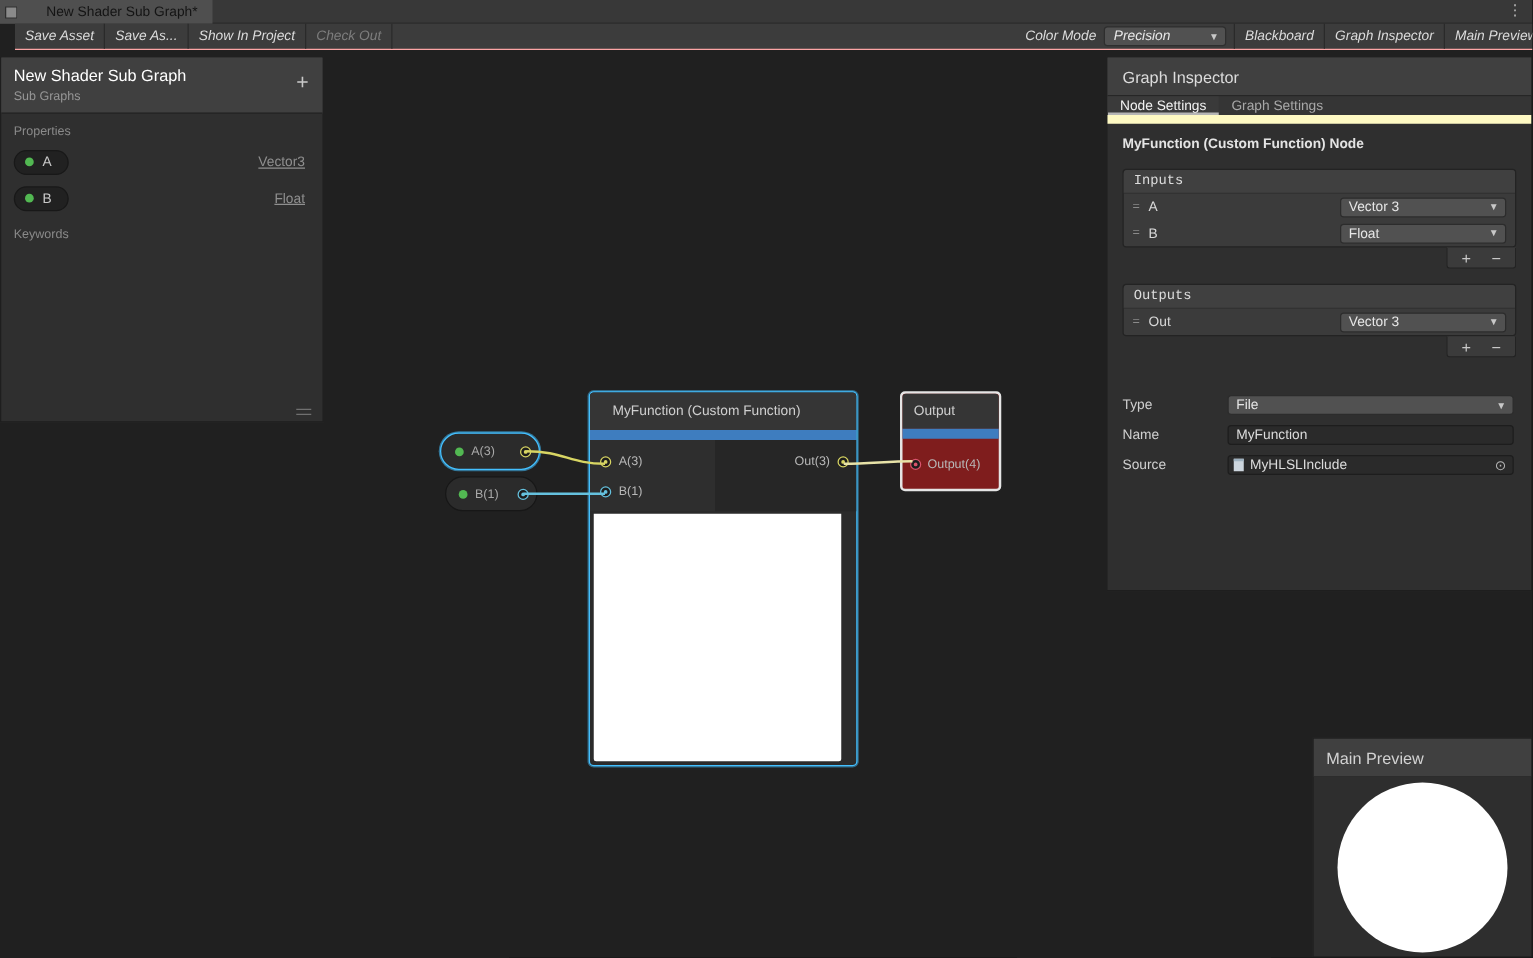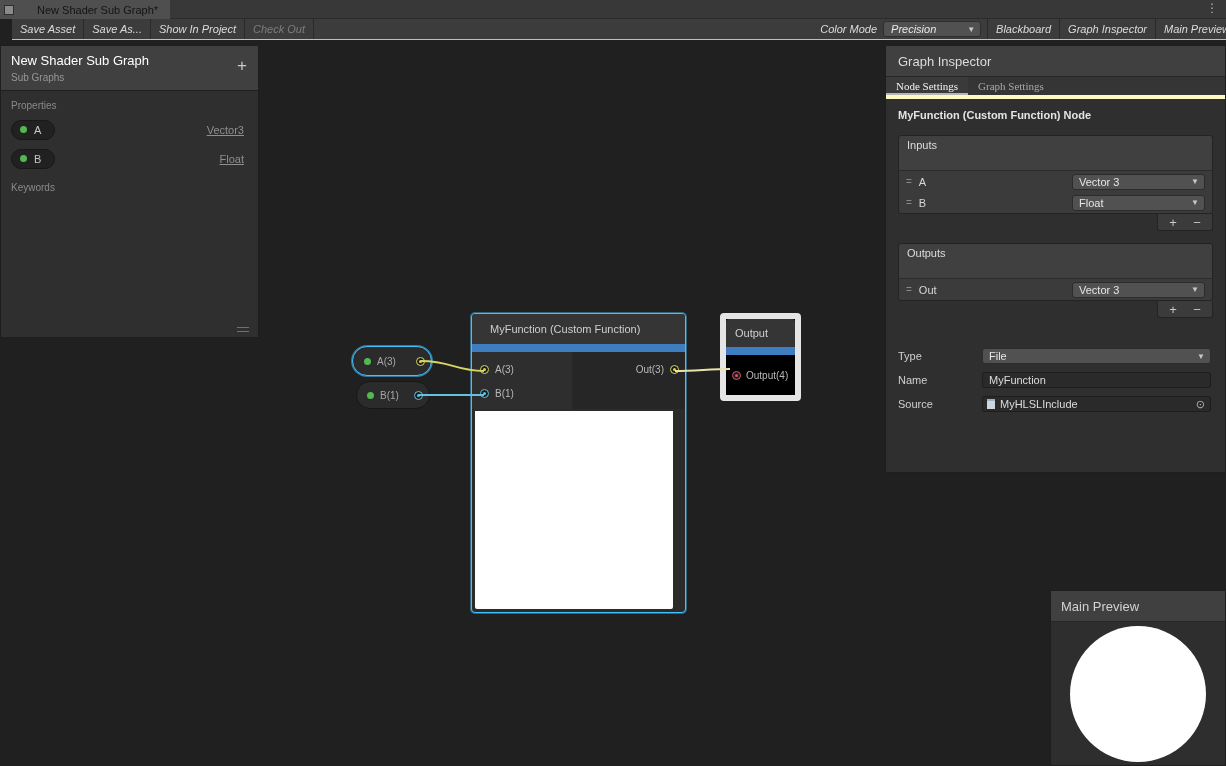--- a/index.html
+++ b/index.html
@@ -57,46 +57,46 @@
   .node-title { height:30px; line-height:30px; padding:0 18px; background:#353535; color:#cfcfcf; font-size:11px; border-radius:3px 3px 0 0; white-space:nowrap; overflow:hidden; }
   .node-strip { height:8px; background:#3E7DBF; }
   .fn-ports { display:flex; height:57px; }
   .fn-in { width:100px; background:#2e2e2e; padding-top:5px; }
   .fn-out { flex:1; background:#262626; padding-top:5px; display:flex; flex-direction:column; align-items:flex-end; }
   .port-row { display:flex; align-items:center; gap:6px; height:24px; padding-left:8px; font-size:10px; color:#b8b8b8; }
   .port-row.out { padding-left:0; padding-right:6px; }
   .fn-preview { margin:2px 12px 3px 3px; height:198px; background:#ffffff; border-radius:0 0 2px 2px; }
 
   
-  .out-node { position:absolute; left:720px; top:313px; width:81px; background:#000000; border:6px solid #e5e5e5; border-radius:4px; z-index:2; cursor:move; }
+  .out-node { position:absolute; left:720px; top:313px; width:81px; background:#7f1d1d; border:2px solid #e5e5e5; border-radius:4px; z-index:2; cursor:move; }
   .out-node .node-title { height:28px; line-height:28px; padding:0 9px; }
   .out-port-row { height:40px; display:flex; align-items:center; gap:5px; padding-left:6px; font-size:10px; color:#b8b8b8; }
 
   
   .panel { position:absolute; background:rgba(47,47,47,.97); border:1px solid #1e1e1e; z-index:10; }
   #blackboard { left:0; top:45px; width:259px; height:293px; }
   .bb-header { background:#404040; padding:7px 10px 7px; border-bottom:1px solid #1f1f1f; position:relative; }
   .bb-title { font-size:13px; color:#ffffff; }
   .bb-sub { font-size:10px; color:#969696; margin-top:4px; }
   .bb-add { position:absolute; right:11px; top:11px; color:#c8c8c8; font-size:17px; line-height:17px; cursor:pointer; }
   .bb-section { font-size:10px; color:#8a8a8a; padding:9px 10px 4px; }
   .bb-row { height:29px; display:flex; align-items:center; padding:0 14px 0 10px; }
   .bb-pill { display:inline-flex; align-items:center; gap:7px; background:#212121; border:1px solid #181818; border-radius:11px; padding:3px 13px 3px 8px; font-size:11px; color:#c8c8c8; cursor:pointer; }
   .bb-type { margin-left:auto; font-size:11px; color:#8f8f8f;text-decoration:underline; }
   .bb-resize { position:absolute; right:9px; bottom:5px; width:12px; height:5px; border-top:1px solid #707070; border-bottom:1px solid #707070; cursor:nwse-resize; }
 
   
   #inspector { left:885px; top:45px; width:341px; height:428px; font-size:11px; }
   .gi-header { height:31px; background:#404040; display:flex; align-items:center; padding:0 12px; font-size:13px; color:#dcdcdc; border-bottom:1px solid #262626; }
-  .gi-tabs { height:22px; background:#353535; display:flex; border-bottom:4px solid #fef9c3;font-family:Liberation Serif, serif; }
+  .gi-tabs { height:22px; background:#353535; display:flex; border-bottom:7px solid #fef9c3; }
   .gi-tab { padding:0 10px; display:flex; align-items:center; color:#a8a8a8; cursor:pointer; }
   .gi-tab.active { color:#f2f2f2; box-shadow:inset 0 -2px 0 #b5b5b5; background:#3a3a3a; }
   .gi-node-heading { padding:10px 12px 2px; font-weight:bold; color:#e4e4e4; font-size:11px; }
   .gi-box { margin:12px 12px 0; background:#3b3b3b; border:1px solid #232323; border-radius:3px; }
-  .gi-box-header { background:#404040; padding:2px 8px; height:35px; line-height:15px; border-bottom:1px solid #2c2c2c; color:#dcdcdc; border-radius:3px 3px 0 0; }
+  .gi-box-header { background:#404040; padding:2px 8px; height:19px; line-height:15px; border-bottom:1px solid #2c2c2c; color:#dcdcdc; border-radius:3px 3px 0 0;font-family:Liberation Mono, monospace; }
   .gi-row { display:flex; align-items:center; height:21px; padding:0 7px; gap:7px; }
   .gi-handle { color:#8a8a8a; font-size:10px; cursor:grab; }
   .gi-row-name { flex:1; color:#d8d8d8; }
   .dd { height:16px; background:#515151; border:1px solid #2c2c2c; border-radius:3px; display:flex; align-items:center; padding:0 5px 0 6px; color:#e6e6e6; cursor:pointer; }
   .dd .arrow { margin-left:auto; font-size:8px; color:#c8c8c8; padding-left:8px; }
   .dd.w133 { width:133px; flex:none; }
   .gi-listfooter { display:flex; justify-content:flex-end; margin:0 12px; }
   .gi-footbox { background:#3b3b3b; border:1px solid #232323; border-top:none; border-radius:0 0 3px 3px; height:17px; display:flex; align-items:center; padding:0 3px; }
   .gi-footbtn { width:24px; text-align:center; color:#c8c8c8; font-size:13px; line-height:13px; cursor:pointer; }
   .gi-fields { margin-top:26px; }

